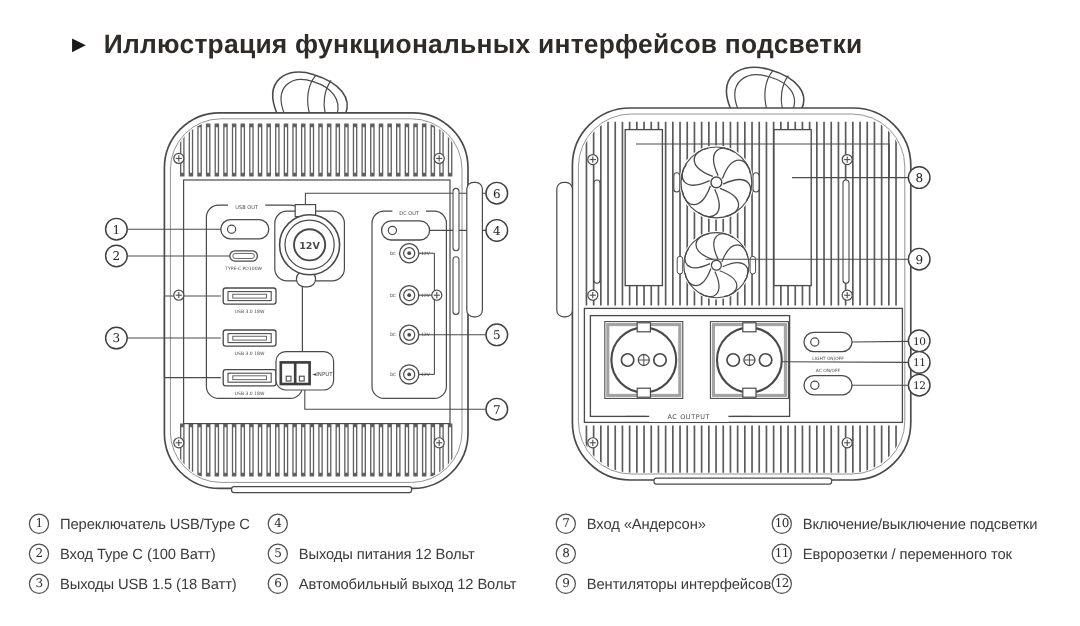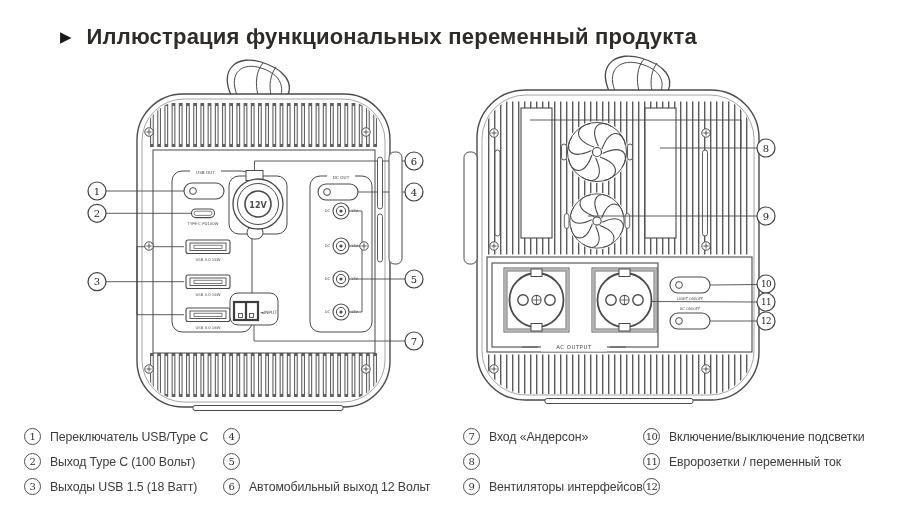--- a/index.html
+++ b/index.html
@@ -21,21 +21,21 @@
           align-items:center;justify-content:center;flex:0 0 17px;letter-spacing:-0.5px;}
   .lg-label{font-size:12.3px;color:var(--text,#3b3b3b);white-space:nowrap;letter-spacing:-0.1px;}
 </style>
 </head>
 <body>
 
 <div class="page">
 
   <div class="header">
     <span class="tri">▶</span>
-    <span class="title">Иллюстрация функциональных переменный продукта</span>
+    <span class="title">Иллюстрация функциональных интерфейсов подсветки</span>
   </div>
 
   <svg class="diagram" width="900" height="522" viewBox="0 0 900 522">
     <defs>
       <clipPath id="clipL">
           <rect x="143" y="100" width="241" height="301" rx="42"></rect>
         </clipPath>
       <clipPath id="clipR">
           <rect x="483" y="96" width="270" height="298" rx="44"></rect>
         </clipPath>
@@ -321,33 +321,34 @@
     </g>
   </svg>
 
   <div class="lg-col" id="lg-col-1">
     <div class="lg-item">
       <span class="lg-num">1</span>
       <span class="lg-label">Переключатель USB/Type C</span>
       </div>
     <div class="lg-item">
       <span class="lg-num">2</span>
-      <span class="lg-label">Выход Type C (100 Вольт)</span>
+      <span class="lg-label">Вход Type C (100 Ватт)</span>
       </div>
     <div class="lg-item">
       <span class="lg-num">3</span>
       <span class="lg-label">Выходы USB 1.5 (18 Ватт)</span>
       </div>
   </div>
   <div class="lg-col" id="lg-col-2">
     <div class="lg-item">
       <span class="lg-num">4</span>
       </div>
     <div class="lg-item">
       <span class="lg-num">5</span>
+      <span class="lg-label">Выходы питания 12 Вольт</span>
       </div>
     <div class="lg-item">
       <span class="lg-num">6</span>
       <span class="lg-label">Автомобильный выход 12 Вольт</span>
       </div>
   </div>
   <div class="lg-col" id="lg-col-3">
     <div class="lg-item">
       <span class="lg-num">7</span>
       <span class="lg-label">Вход «Андерсон»</span>
@@ -360,20 +361,20 @@
       <span class="lg-label">Вентиляторы интерфейсов</span>
       </div>
   </div>
   <div class="lg-col" id="lg-col-4">
     <div class="lg-item">
       <span class="lg-num">10</span>
       <span class="lg-label">Включение/выключение подсветки</span>
       </div>
     <div class="lg-item">
       <span class="lg-num">11</span>
-      <span class="lg-label">Евророзетки / переменный ток</span>
+      <span class="lg-label">Евророзетки / переменного ток</span>
       </div>
     <div class="lg-item">
       <span class="lg-num">12</span>
       </div>
   </div>
 
 </div>
 
 </body></html>

